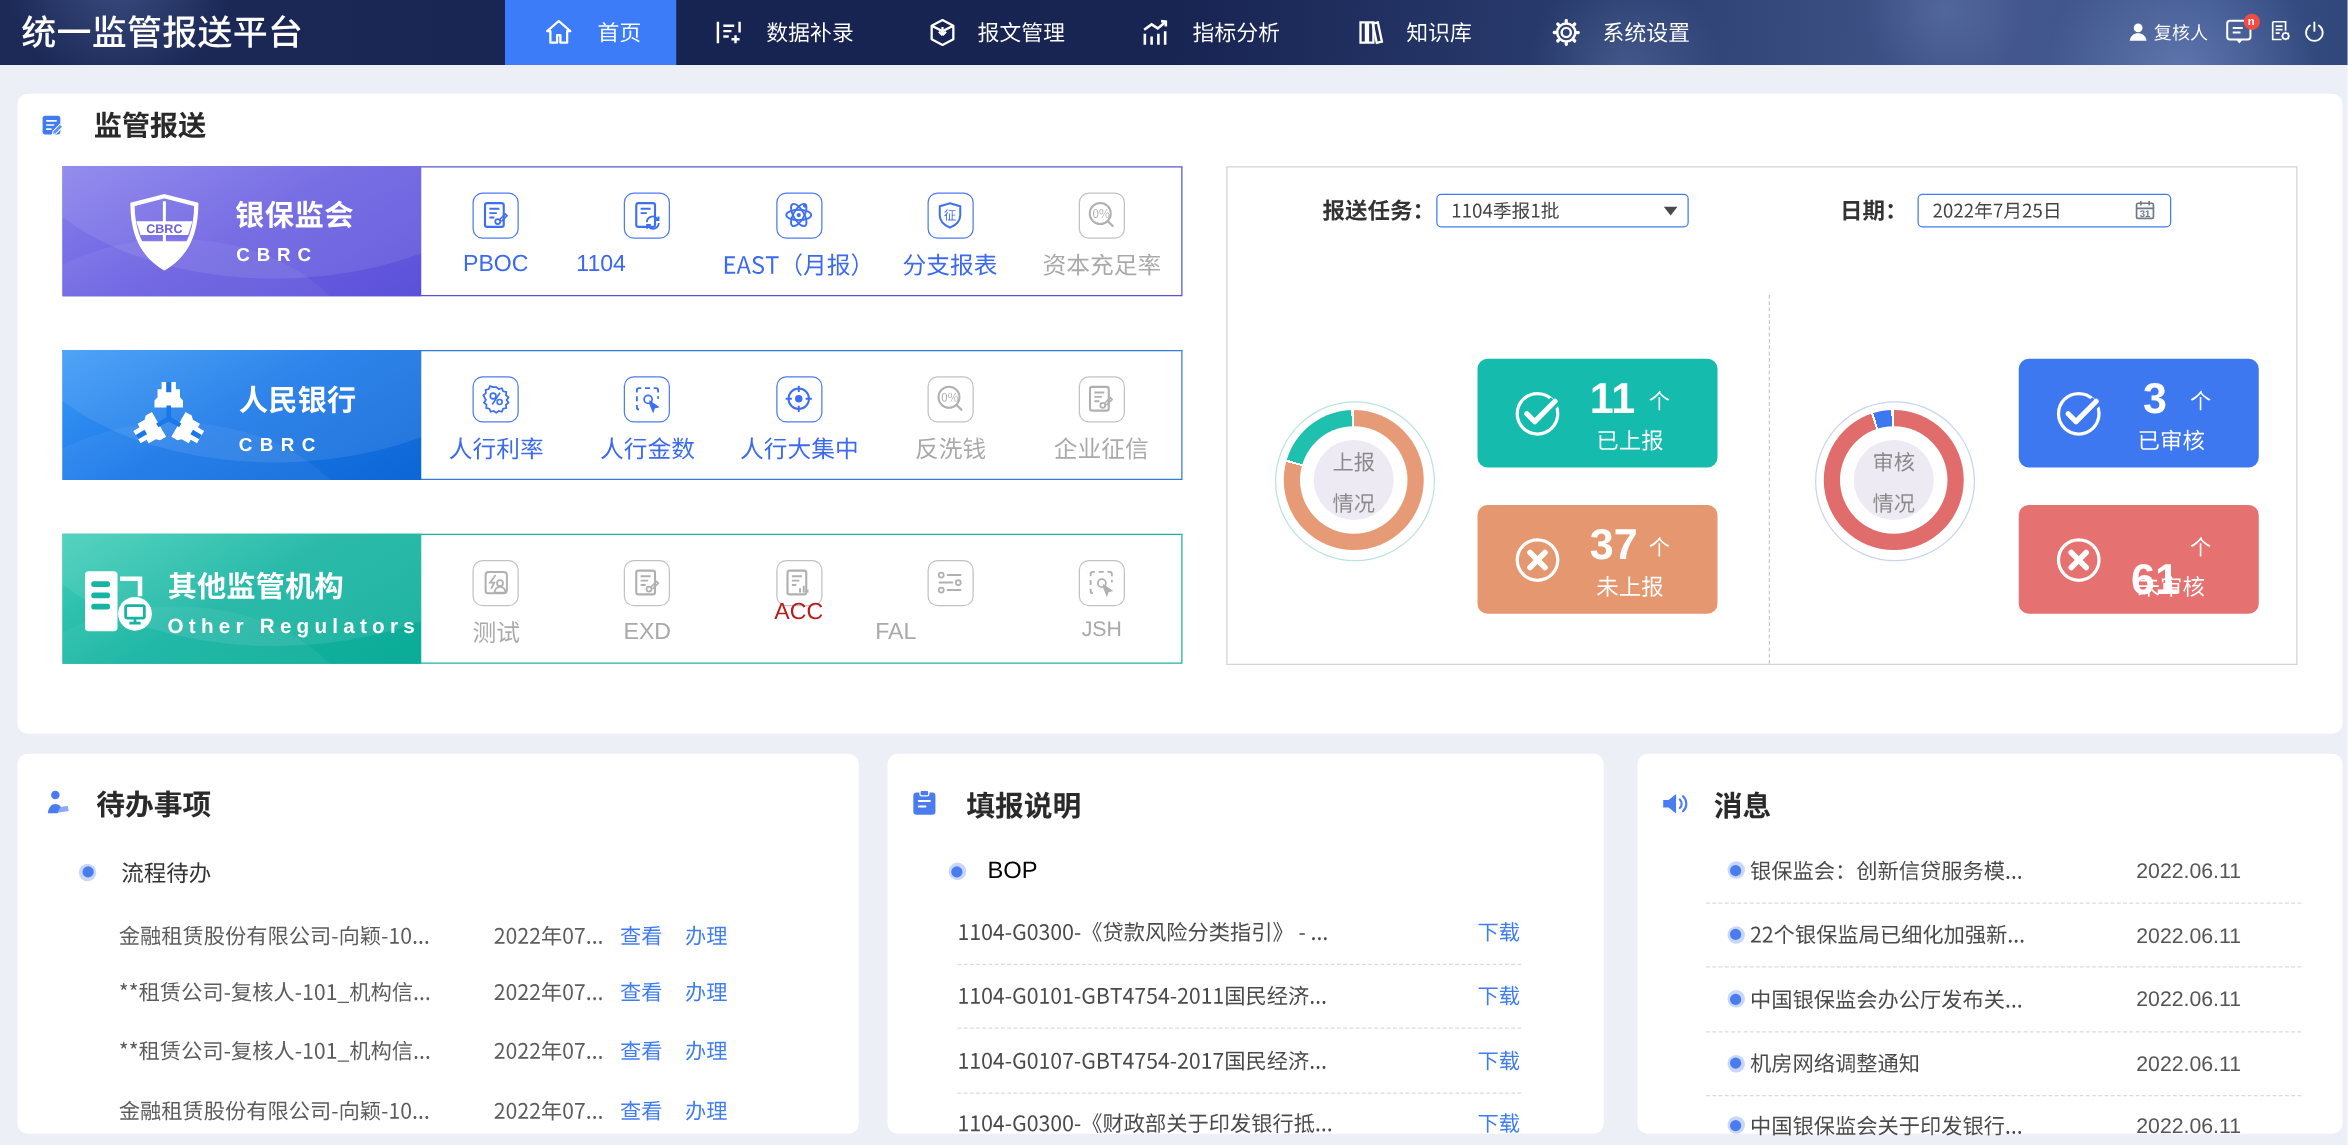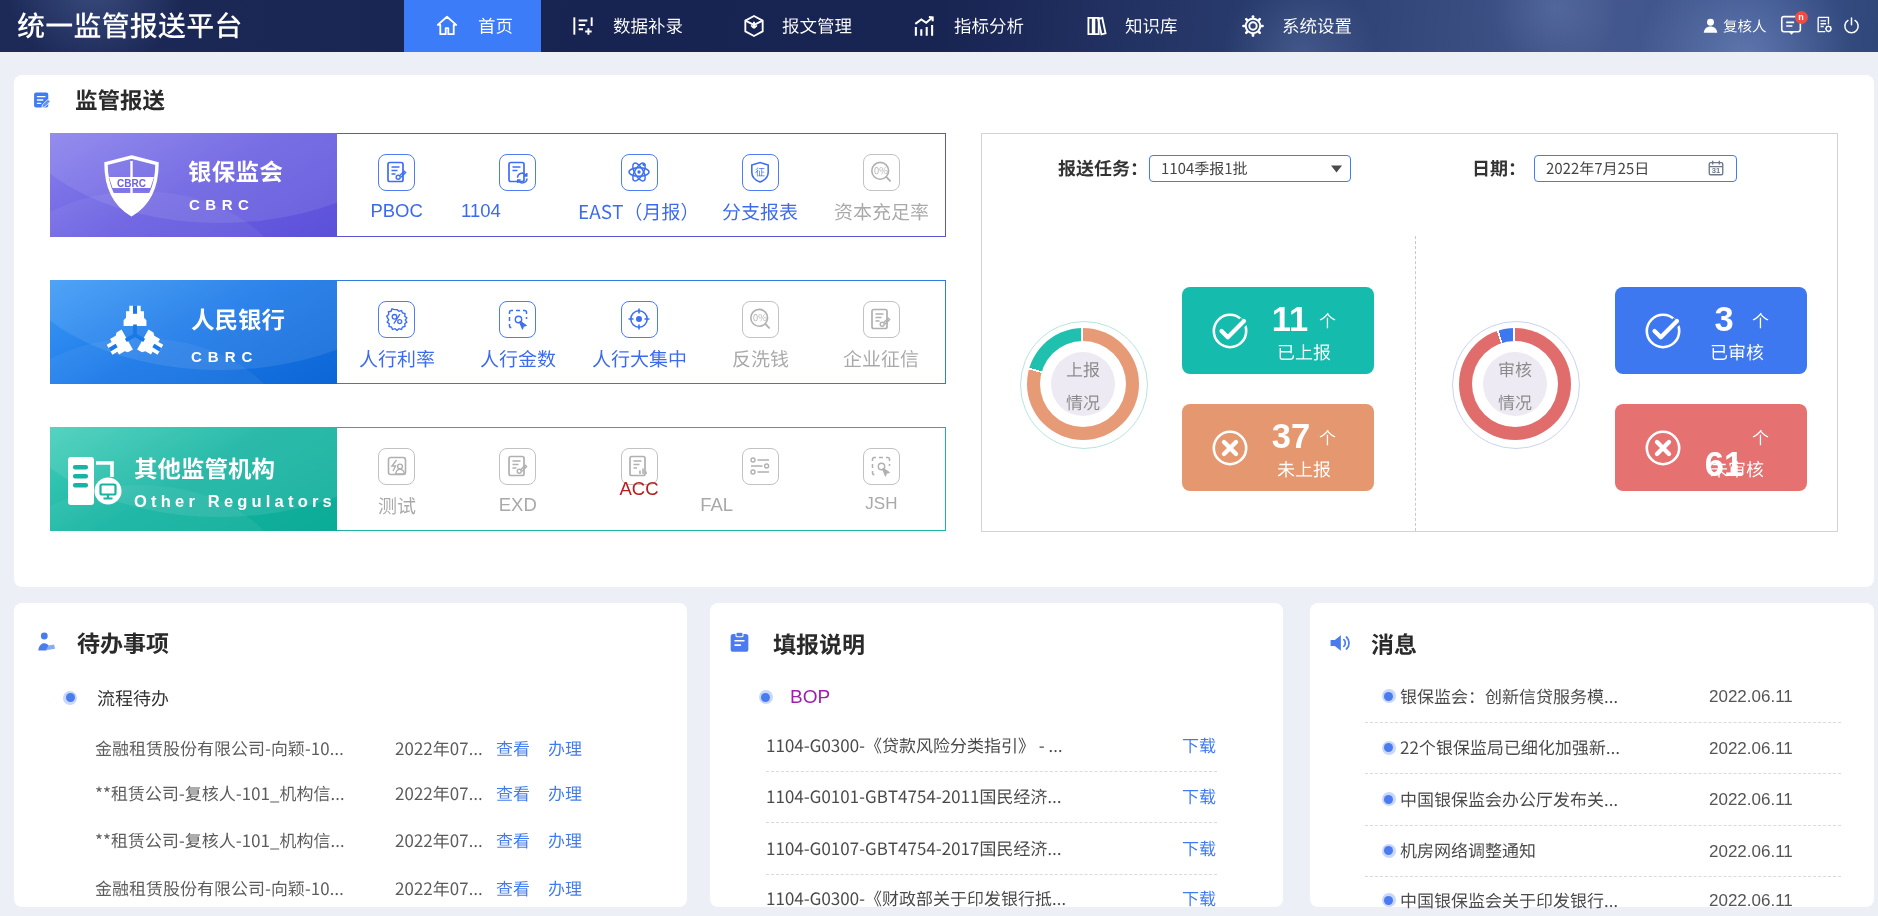--- a/index.html
+++ b/index.html
@@ -456,21 +456,21 @@
 <svg style="position:absolute;left:728px;top:630px;" width="23" height="25" viewBox="0 0 26 26" fill="none">
     <rect x="3" y="3.5" width="20" height="20" rx="3" fill="#4a7cf0"></rect>
     <rect x="9" y="1.5" width="8" height="5" rx="1.5" fill="#4a7cf0" stroke="#fff" stroke-width="1.2"></rect>
     <path d="M8 11h10M8 16h6" stroke="#fff" stroke-width="1.8" stroke-linecap="round"></path>
   </svg>
 <svg style="position:absolute;left:773.0px;top:629.5px;" width="94.0" height="29.9" viewBox="0 -23.0 94.0 29.9">
     <path d="M0.5 -3.5 1.5 -0.8 8 -3.3V-2.1H11.8C10.6 -1.3 8.7 -0.4 7.2 0.2C7.8 0.7 8.5 1.5 8.9 2C10.7 1.3 13.1 0.1 14.7 -1L13.1 -2.1H17.1L15.8 -0.9C17.4 -0 19.5 1.2 20.5 2.1L22.3 0.2C21.4 -0.5 19.8 -1.4 18.4 -2.1H22.4V-4.5H20.6V-14.4H15.6L15.9 -15.5H21.8V-17.7H16.4L16.8 -19.4L13.8 -19.5L13.7 -17.7H8.7V-15.5H13.4L13.2 -14.4H9.8V-4.5H8.1L7.8 -5.9L5.7 -5.2V-11.6H8.1V-14.2H5.7V-19.2H3.1V-14.2H0.8V-11.6H3.1V-4.3C2.1 -4 1.2 -3.7 0.5 -3.5ZM12.2 -4.5V-5.5H18.1V-4.5ZM12.2 -10.3H18.1V-9.3H12.2ZM12.2 -11.7V-12.7H18.1V-11.7ZM12.2 -7.9H18.1V-6.9H12.2Z M35.3 -8.2C36.1 -6 37 -4.1 38.3 -2.4C37.4 -1.5 36.4 -0.8 35.2 -0.2V-8.2ZM37.9 -8.2H41.5C41.2 -6.9 40.7 -5.7 40 -4.6C39.1 -5.7 38.5 -6.9 37.9 -8.2ZM32.4 -18.7V2H35.2V0.5C35.7 1 36.2 1.6 36.5 2.1C37.9 1.4 39 0.6 40 -0.4C41.1 0.6 42.2 1.4 43.5 2C44 1.3 44.8 0.2 45.4 -0.3C44.1 -0.9 42.9 -1.6 41.8 -2.6C43.3 -4.7 44.2 -7.3 44.7 -10.3L42.9 -10.8L42.4 -10.7H35.2V-16.2H41.2C41.1 -14.8 41 -14.2 40.8 -13.9C40.6 -13.7 40.3 -13.7 39.9 -13.7C39.4 -13.7 38.1 -13.7 36.8 -13.8C37.2 -13.2 37.5 -12.3 37.5 -11.6C38.9 -11.5 40.3 -11.5 41.1 -11.6C42 -11.7 42.7 -11.8 43.2 -12.4C43.7 -13 44 -14.5 44.1 -17.7C44.1 -18 44.1 -18.7 44.1 -18.7ZM26.8 -19.6V-15.2H23.9V-12.5H26.8V-8.6C25.6 -8.3 24.5 -8.1 23.6 -7.9L24.1 -5L26.8 -5.7V-1.1C26.8 -0.7 26.6 -0.6 26.2 -0.6C25.9 -0.6 24.7 -0.6 23.7 -0.6C24 0.2 24.4 1.3 24.5 2C26.3 2 27.6 2 28.5 1.5C29.3 1.1 29.6 0.4 29.6 -1V-6.4L32 -7.1L31.7 -9.8L29.6 -9.3V-12.5H31.8V-15.2H29.6V-19.6Z M47.9 -17.5C49.2 -16.4 50.8 -14.7 51.5 -13.6L53.5 -15.5C52.7 -16.5 51 -18.1 49.8 -19.2ZM57.3 -12.5H63.8V-9.5H57.3ZM49.7 1.7C50.1 1.1 50.9 0.4 55.7 -3.2C55.4 -3.8 54.9 -5 54.7 -5.8L52.5 -4.1V-12.4H46.9V-9.8H49.7V-3.2C49.7 -2.2 48.7 -1.2 48.1 -0.9C48.6 -0.3 49.4 1 49.7 1.7ZM54.6 -14.9V-7.1H57.1C56.9 -3.9 56.3 -1.5 52.7 -0.1C53.3 0.4 54 1.4 54.3 2C58.7 0.2 59.6 -2.9 59.9 -7.1H61.5V-1.5C61.5 0.9 61.9 1.8 64.1 1.8C64.4 1.8 65.3 1.8 65.7 1.8C67.4 1.8 68.1 0.9 68.3 -2.4C67.6 -2.6 66.4 -3 65.9 -3.4C65.9 -1.1 65.8 -0.8 65.4 -0.8C65.3 -0.8 64.7 -0.8 64.6 -0.8C64.2 -0.8 64.2 -0.9 64.2 -1.6V-7.1H66.6V-14.9H64.4C65 -16 65.6 -17.4 66.2 -18.6L63.2 -19.5C62.9 -18.1 62.1 -16.3 61.5 -14.9H58.4L59.9 -15.6C59.6 -16.7 58.6 -18.3 57.7 -19.5L55.4 -18.5C56.1 -17.4 56.9 -16 57.2 -14.9Z M76.1 -10.1V-6.7H73.1V-10.1ZM76.1 -12.5H73.1V-15.8H76.1ZM70.6 -18.3V-2.2H73.1V-4.2H78.7V-18.3ZM87.9 -16.1V-13.1H83V-16.1ZM80.2 -18.6V-10.3C80.2 -6.8 79.9 -2.5 76 0.4C76.6 0.7 77.7 1.7 78.1 2.2C80.7 0.3 81.9 -2.4 82.5 -5.2H87.9V-1.1C87.9 -0.7 87.8 -0.6 87.4 -0.6C87 -0.6 85.6 -0.6 84.3 -0.6C84.7 0.1 85.2 1.3 85.3 2C87.2 2 88.5 2 89.4 1.5C90.3 1.1 90.7 0.3 90.7 -1.1V-18.6ZM87.9 -10.6V-7.7H82.8C82.9 -8.6 83 -9.5 83 -10.3V-10.6Z" fill="#2a2a2a"></path>
   </svg>
 <div style="position:absolute;left:758.5px;top:690px;width:14px;height:14px;border-radius:50%;background:rgba(74,124,240,0.3);"></div>
 <div style="position:absolute;left:761.0px;top:692.5px;width:9px;height:9px;border-radius:50%;background:#4a7cf0;"></div>
-<div style="position:absolute;left:790px;top:686px;font-size:19px;color:#a21caf;font-family:'Liberation Sans',sans-serif;">BOP</div>
+<div style="position:absolute;left:790px;top:686px;font-size:19px;color:#000000;font-family:'Liberation Sans',sans-serif;">BOP</div>
 <svg style="position:absolute;left:766.0px;top:734.6px;" width="298.7" height="22.1" viewBox="0 -17.0 298.7 22.1">
     <path d="M1.5 0H8.3V-1.3H5.8V-12.5H4.6C4 -12.1 3.2 -11.8 2.1 -11.6V-10.6H4.3V-1.3H1.5Z M10.9 0H17.8V-1.3H15.3V-12.5H14.1C13.4 -12.1 12.6 -11.8 11.5 -11.6V-10.6H13.7V-1.3H10.9Z M23.6 0.2C26 0.2 27.5 -1.9 27.5 -6.3C27.5 -10.6 26 -12.7 23.6 -12.7C21.2 -12.7 19.7 -10.6 19.7 -6.3C19.7 -1.9 21.2 0.2 23.6 0.2ZM23.6 -1C22.2 -1 21.2 -2.6 21.2 -6.3C21.2 -9.9 22.2 -11.5 23.6 -11.5C25 -11.5 26 -9.9 26 -6.3C26 -2.6 25 -1 23.6 -1Z M34.1 0H35.5V-3.4H37.2V-4.7H35.5V-12.5H33.8L28.6 -4.5V-3.4H34.1ZM34.1 -4.7H30.3L33.1 -8.9C33.5 -9.5 33.8 -10.2 34.1 -10.8H34.2C34.1 -10.1 34.1 -9.1 34.1 -8.5Z M38.5 -4.2H42.9V-5.4H38.5Z M50.3 0.2C51.9 0.2 53.3 -0.4 54.1 -1.2V-6.5H50V-5.2H52.6V-1.9C52.2 -1.4 51.3 -1.2 50.4 -1.2C47.7 -1.2 46.2 -3.1 46.2 -6.3C46.2 -9.4 47.9 -11.3 50.4 -11.3C51.6 -11.3 52.4 -10.8 53.1 -10.1L53.9 -11.2C53.2 -11.9 52.1 -12.7 50.3 -12.7C47 -12.7 44.6 -10.3 44.6 -6.2C44.6 -2.2 47 0.2 50.3 0.2Z M60.1 0.2C62.4 0.2 64 -1.9 64 -6.3C64 -10.6 62.4 -12.7 60.1 -12.7C57.7 -12.7 56.2 -10.6 56.2 -6.3C56.2 -1.9 57.7 0.2 60.1 0.2ZM60.1 -1C58.7 -1 57.7 -2.6 57.7 -6.3C57.7 -9.9 58.7 -11.5 60.1 -11.5C61.5 -11.5 62.5 -9.9 62.5 -6.3C62.5 -2.6 61.5 -1 60.1 -1Z M69.3 0.2C71.5 0.2 73.3 -1.1 73.3 -3.3C73.3 -5 72.1 -6.1 70.6 -6.5V-6.6C72 -7 72.8 -8.1 72.8 -9.6C72.8 -11.5 71.3 -12.7 69.2 -12.7C67.8 -12.7 66.7 -12.1 65.7 -11.2L66.6 -10.2C67.3 -10.9 68.2 -11.4 69.2 -11.4C70.5 -11.4 71.3 -10.6 71.3 -9.5C71.3 -8.1 70.4 -7.1 67.8 -7.1V-5.9C70.7 -5.9 71.7 -4.9 71.7 -3.4C71.7 -2 70.7 -1.1 69.2 -1.1C67.7 -1.1 66.8 -1.8 66.1 -2.5L65.3 -1.5C66.1 -0.6 67.3 0.2 69.3 0.2Z M78.9 0.2C81.3 0.2 82.8 -1.9 82.8 -6.3C82.8 -10.6 81.3 -12.7 78.9 -12.7C76.6 -12.7 75.1 -10.6 75.1 -6.3C75.1 -1.9 76.6 0.2 78.9 0.2ZM78.9 -1C77.5 -1 76.6 -2.6 76.6 -6.3C76.6 -9.9 77.5 -11.5 78.9 -11.5C80.4 -11.5 81.3 -9.9 81.3 -6.3C81.3 -2.6 80.4 -1 78.9 -1Z M88.4 0.2C90.7 0.2 92.3 -1.9 92.3 -6.3C92.3 -10.6 90.7 -12.7 88.4 -12.7C86 -12.7 84.5 -10.6 84.5 -6.3C84.5 -1.9 86 0.2 88.4 0.2ZM88.4 -1C87 -1 86 -2.6 86 -6.3C86 -9.9 87 -11.5 88.4 -11.5C89.8 -11.5 90.8 -9.9 90.8 -6.3C90.8 -2.6 89.8 -1 88.4 -1Z M93.9 -4.2H98.2V-5.4H93.9Z M112.7 1.2 109 -6.5 112.7 -14.1 111.8 -14.4 108 -6.5 111.8 1.5ZM115.4 1.2 111.7 -6.5 115.4 -14.1 114.4 -14.4 110.7 -6.5 114.4 1.5Z M123.7 -5.1V-3.9C123.7 -2.7 123.4 -0.9 117.3 0.3C117.6 0.5 118 1 118.1 1.3C124.4 -0.2 125.1 -2.3 125.1 -3.9V-5.1ZM124.9 -1.1C126.9 -0.4 129.5 0.6 130.8 1.4L131.4 0.3C130.1 -0.4 127.4 -1.4 125.5 -2ZM119.3 -7V-1.5H120.5V-5.8H128.4V-1.6H129.7V-7ZM127.6 -13.8C128.2 -13.3 129.1 -12.6 129.5 -12.1L130.4 -12.8C130 -13.2 129.1 -13.9 128.5 -14.3ZM124.1 -14.2C124.2 -13.3 124.4 -12.4 124.8 -11.6L121.8 -11.3L121.9 -10.3L125.3 -10.6C126.4 -8.6 128.3 -7.4 130.2 -7.4C131.3 -7.4 131.8 -7.8 132 -9.5C131.7 -9.6 131.3 -9.8 131 -10.1C130.9 -8.9 130.8 -8.6 130.3 -8.6C129 -8.6 127.6 -9.4 126.7 -10.7L132.1 -11.1L132 -12.1L126.1 -11.7C125.7 -12.4 125.4 -13.3 125.3 -14.2ZM121.1 -14.3C120.1 -12.6 118.4 -11 116.7 -10C116.9 -9.8 117.4 -9.4 117.6 -9.1C118.2 -9.6 118.8 -10 119.5 -10.6V-7.5H120.7V-11.8C121.3 -12.5 121.8 -13.2 122.2 -13.9Z M135.1 -3.7C134.7 -2.5 134.1 -1.2 133.5 -0.3C133.8 -0.2 134.3 0.1 134.6 0.2C135.1 -0.7 135.7 -2.2 136.2 -3.5ZM139.4 -3.3C139.9 -2.5 140.4 -1.3 140.6 -0.6L141.7 -1.1C141.4 -1.7 140.8 -2.9 140.4 -3.7ZM144.5 -8.8V-8C144.5 -5.6 144.3 -2.2 141.2 0.5C141.5 0.7 142 1.1 142.2 1.4C143.9 -0.2 144.8 -2 145.2 -3.7C145.9 -1.5 147 0.4 148.6 1.3C148.8 1 149.2 0.5 149.5 0.3C147.5 -0.8 146.3 -3.4 145.7 -6.3C145.7 -6.9 145.7 -7.4 145.7 -8V-8.8ZM137.2 -14.2V-12.7H133.9V-11.6H137.2V-10.1H134.2V-9H141.4V-10.1H138.4V-11.6H141.7V-12.7H138.4V-14.2ZM133.7 -5.4V-4.3H137.2V0C137.2 0.2 137.2 0.2 137 0.2C136.8 0.2 136.2 0.2 135.5 0.2C135.6 0.5 135.8 1 135.9 1.3C136.8 1.3 137.5 1.3 137.9 1.1C138.3 1 138.4 0.6 138.4 0V-4.3H141.9V-5.4ZM143.2 -14.3C142.9 -11.6 142.2 -9 141.2 -7.4V-7.8H134.4V-6.7H141.2V-7.2C141.5 -7 142 -6.7 142.2 -6.5C142.7 -7.5 143.2 -8.7 143.6 -10H147.7C147.5 -8.9 147.2 -7.7 146.9 -6.9L147.9 -6.6C148.4 -7.7 148.9 -9.5 149.2 -11L148.3 -11.3L148.1 -11.2H143.9C144.1 -12.1 144.3 -13.1 144.4 -14.1Z M152.7 -13.5V-8.4C152.7 -5.7 152.5 -2 150.7 0.5C151 0.7 151.5 1.1 151.7 1.4C153.7 -1.3 154 -5.6 154 -8.4V-12.2H162.9C162.9 -3.4 162.9 1.2 165.2 1.2C166.1 1.2 166.4 0.4 166.5 -1.8C166.3 -2 165.9 -2.4 165.7 -2.7C165.6 -1.3 165.5 -0.1 165.3 -0.1C164.1 -0.1 164.1 -5.4 164.2 -13.5ZM160.4 -11C159.9 -9.7 159.3 -8.3 158.6 -7C157.7 -8.2 156.7 -9.3 155.8 -10.3L154.8 -9.8C155.8 -8.6 156.9 -7.2 157.9 -5.8C156.8 -4 155.5 -2.5 154.1 -1.6C154.4 -1.3 154.8 -0.9 155 -0.6C156.4 -1.6 157.6 -3.1 158.7 -4.8C159.8 -3.3 160.7 -1.9 161.3 -0.8L162.5 -1.5C161.8 -2.7 160.7 -4.3 159.4 -6C160.2 -7.4 160.9 -9.1 161.5 -10.7Z M174.1 -6C174.7 -4.7 175.1 -3 175.3 -1.9L176.3 -2.2C176.2 -3.3 175.7 -5 175.2 -6.3ZM177.4 -6.5C177.7 -5.2 178 -3.5 178.1 -2.4L179.1 -2.6C179 -3.7 178.8 -5.4 178.4 -6.6ZM168.4 -13.6V1.3H169.6V-12.4H171.7C171.4 -11.3 170.9 -9.8 170.4 -8.6C171.6 -7.2 171.9 -6.1 171.9 -5.1C171.9 -4.6 171.8 -4.1 171.6 -3.9C171.4 -3.8 171.2 -3.8 171 -3.8C170.7 -3.8 170.4 -3.8 170.1 -3.8C170.2 -3.5 170.3 -3 170.4 -2.7C170.7 -2.7 171.2 -2.7 171.5 -2.7C171.9 -2.8 172.2 -2.8 172.4 -3C172.9 -3.4 173.1 -4.1 173.1 -5C173.1 -6.1 172.8 -7.3 171.5 -8.7C172.1 -10.1 172.7 -11.8 173.2 -13.2L172.4 -13.7L172.2 -13.6ZM177.9 -14.4C176.7 -12 174.8 -9.9 172.7 -8.6C172.9 -8.3 173.3 -7.8 173.5 -7.5C174 -8 174.6 -8.4 175.2 -8.9V-7.9H180.9V-9H175.3C176.3 -10 177.3 -11.1 178.1 -12.4C179.3 -10.7 181.3 -8.8 183 -7.7C183.1 -8 183.4 -8.5 183.6 -8.8C181.9 -9.9 179.8 -11.7 178.7 -13.4L179 -14ZM173.2 -0.6V0.5H183.2V-0.6H180C180.9 -2.2 182 -4.5 182.7 -6.3L181.5 -6.6C180.9 -4.8 179.9 -2.2 179 -0.6Z M195.4 -14 194.3 -13.5C195.5 -11 197.5 -8.2 199.3 -6.7C199.5 -7 200 -7.5 200.3 -7.8C198.6 -9.1 196.5 -11.7 195.4 -14ZM189.5 -13.9C188.5 -11.3 186.8 -9 184.7 -7.5C185 -7.3 185.6 -6.8 185.8 -6.5C186.3 -6.9 186.7 -7.3 187.2 -7.8V-6.6H190.5C190.1 -3.7 189.1 -1 185.1 0.3C185.4 0.6 185.7 1.1 185.9 1.4C190.2 -0.2 191.3 -3.2 191.8 -6.6H196.4C196.2 -2.3 196 -0.7 195.6 -0.2C195.4 -0.1 195.2 -0 194.8 -0C194.4 -0 193.4 -0 192.3 -0.1C192.5 0.2 192.7 0.8 192.7 1.1C193.8 1.2 194.8 1.2 195.4 1.2C196 1.1 196.4 1 196.7 0.6C197.3 -0.1 197.5 -2 197.8 -7.2C197.8 -7.4 197.8 -7.9 197.8 -7.9H187.3C188.7 -9.4 190 -11.4 190.9 -13.6Z M213.7 -14C213.3 -13.3 212.5 -12.2 212 -11.6L213 -11.2C213.6 -11.8 214.4 -12.7 215 -13.5ZM204.1 -13.4C204.8 -12.7 205.5 -11.7 205.9 -11.1L207 -11.6C206.7 -12.3 205.9 -13.2 205.1 -13.9ZM208.8 -14.3V-11H202.2V-9.8H207.8C206.4 -8.4 204.1 -7.2 201.9 -6.6C202.2 -6.4 202.5 -5.9 202.7 -5.6C205 -6.3 207.3 -7.6 208.8 -9.3V-6.4H210.1V-9C212.2 -7.9 214.8 -6.5 216.2 -5.6L216.8 -6.7C215.4 -7.5 213 -8.8 210.9 -9.8H216.9V-11H210.1V-14.3ZM208.9 -6.1C208.8 -5.4 208.7 -4.8 208.5 -4.2H202.1V-3H208.1C207.2 -1.4 205.5 -0.4 201.8 0.2C202 0.5 202.3 1 202.4 1.4C206.7 0.6 208.6 -0.8 209.5 -2.9C210.8 -0.5 213.1 0.8 216.6 1.4C216.7 1 217.1 0.5 217.4 0.2C214.3 -0.2 212 -1.3 210.7 -3H216.9V-4.2H209.9C210 -4.8 210.1 -5.4 210.2 -6.1Z M232.2 -13.3C230.9 -12.7 228.8 -12.1 226.7 -11.7V-14.2H225.5V-9.4C225.5 -7.9 226 -7.5 228 -7.5C228.4 -7.5 231.5 -7.5 231.9 -7.5C233.6 -7.5 234.1 -8.1 234.2 -10.4C233.9 -10.4 233.3 -10.6 233.1 -10.8C233 -9 232.8 -8.7 231.9 -8.7C231.2 -8.7 228.6 -8.7 228.1 -8.7C227 -8.7 226.7 -8.8 226.7 -9.4V-10.6C229 -11.1 231.5 -11.6 233.2 -12.3ZM226.7 -2.3H232.2V-0.5H226.7ZM226.7 -3.3V-5H232.2V-3.3ZM225.5 -6.1V1.3H226.7V0.6H232.2V1.3H233.5V-6.1ZM221.1 -14.3V-10.8H218.7V-9.6H221.1V-6L218.5 -5.3L218.9 -4L221.1 -4.7V-0.1C221.1 0.1 221 0.2 220.8 0.2C220.6 0.2 219.9 0.2 219.1 0.2C219.2 0.5 219.4 1 219.5 1.3C220.6 1.4 221.3 1.3 221.8 1.1C222.2 0.9 222.4 0.6 222.4 -0.2V-5.1L224.6 -5.8L224.5 -7L222.4 -6.3V-9.6H224.4V-10.8H222.4V-14.3Z M248.3 -14.1V1.4H249.6V-14.1ZM237.4 -9.7C237.2 -8.1 236.8 -6 236.5 -4.6H242.9C242.7 -1.8 242.4 -0.5 242 -0.2C241.8 -0 241.6 0 241.3 0C240.9 0 239.7 -0 238.6 -0.1C238.9 0.3 239 0.8 239.1 1.2C240.1 1.3 241.2 1.3 241.8 1.2C242.4 1.2 242.7 1.1 243.1 0.7C243.7 0.1 244 -1.4 244.3 -5.2C244.3 -5.4 244.3 -5.8 244.3 -5.8H238.1C238.2 -6.6 238.4 -7.6 238.5 -8.5H244.2V-13.6H236.8V-12.4H243V-9.7Z M255.3 1.2 256.2 1.5 260 -6.5 256.2 -14.4 255.3 -14.1 258.9 -6.5ZM252.6 1.2 253.5 1.5 257.3 -6.5 253.5 -14.4 252.6 -14.1 256.3 -6.5Z M273.6 -4.2H277.9V-5.4H273.6Z M284.9 0.2C285.5 0.2 286 -0.3 286 -1C286 -1.7 285.5 -2.1 284.9 -2.1C284.2 -2.1 283.7 -1.7 283.7 -1C283.7 -0.3 284.2 0.2 284.9 0.2Z M289.6 0.2C290.2 0.2 290.7 -0.3 290.7 -1C290.7 -1.7 290.2 -2.1 289.6 -2.1C289 -2.1 288.5 -1.7 288.5 -1C288.5 -0.3 289 0.2 289.6 0.2Z M294.3 0.2C294.9 0.2 295.4 -0.3 295.4 -1C295.4 -1.7 294.9 -2.1 294.3 -2.1C293.7 -2.1 293.2 -1.7 293.2 -1C293.2 -0.3 293.7 0.2 294.3 0.2Z" fill="#4a4a4a"></path>
   </svg>
 <svg style="position:absolute;left:1182.0px;top:734.6px;" width="36.0" height="22.1" viewBox="0 -17.0 36.0 22.1">
     <path d="M0.9 -13V-11.7H7.5V1.3H8.8V-7.7C10.8 -6.6 13.1 -5.2 14.3 -4.2L15.2 -5.4C13.8 -6.4 11.1 -8 9.1 -9L8.8 -8.7V-11.7H16.1V-13Z M29.5 -13.3C30.3 -12.7 31.2 -11.7 31.6 -11.1L32.6 -11.8C32.1 -12.4 31.2 -13.3 30.4 -13.9ZM31.3 -8.5C30.8 -6.9 30.2 -5.3 29.4 -3.9C29.1 -5.4 28.8 -7.3 28.7 -9.4H33.2V-10.4H28.7C28.6 -11.6 28.6 -12.9 28.6 -14.3H27.4C27.4 -13 27.4 -11.7 27.4 -10.4H23.3V-11.9H26.3V-12.9H23.3V-14.3H22V-12.9H18.8V-11.9H22V-10.4H17.9V-9.4H27.5C27.7 -6.7 28 -4.3 28.5 -2.5C27.7 -1.3 26.7 -0.3 25.6 0.5C25.9 0.7 26.3 1.1 26.5 1.4C27.4 0.7 28.2 -0.2 29 -1.1C29.6 0.4 30.4 1.2 31.6 1.2C32.7 1.2 33.2 0.4 33.4 -2.1C33.1 -2.2 32.6 -2.5 32.4 -2.8C32.3 -0.8 32.1 -0 31.7 -0C30.9 -0 30.3 -0.9 29.8 -2.3C30.9 -4.1 31.8 -6.1 32.4 -8.2ZM18.1 -1.6 18.2 -0.4 22.7 -0.8V1.3H23.9V-1L26.9 -1.3V-2.3L23.9 -2V-3.6H26.6V-4.7H23.9V-6.1H22.7V-4.7H20.3C20.7 -5.3 21 -6 21.4 -6.6H26.9V-7.7H21.9C22.1 -8.1 22.3 -8.6 22.5 -9L21.2 -9.4C21 -8.8 20.8 -8.2 20.6 -7.7H18.2V-6.6H20.1C19.8 -6.1 19.6 -5.6 19.4 -5.4C19.2 -5 18.9 -4.6 18.7 -4.6C18.8 -4.2 19 -3.7 19.1 -3.4C19.2 -3.5 19.7 -3.6 20.4 -3.6H22.7V-1.9Z" fill="#3f7cf2"></path>
   </svg>
 <div style="position:absolute;left:766px;top:770.5px;width:451px;height:0;border-top:1px dashed #d9d9e3;"></div>
 <svg style="position:absolute;left:766.0px;top:786.1px;" width="297.6" height="22.1" viewBox="0 -17.0 297.6 22.1">
     <path d="M1.5 0H8.3V-1.3H5.8V-12.5H4.6C4 -12.1 3.2 -11.8 2.1 -11.6V-10.6H4.3V-1.3H1.5Z M10.9 0H17.8V-1.3H15.3V-12.5H14.1C13.4 -12.1 12.6 -11.8 11.5 -11.6V-10.6H13.7V-1.3H10.9Z M23.6 0.2C26 0.2 27.5 -1.9 27.5 -6.3C27.5 -10.6 26 -12.7 23.6 -12.7C21.2 -12.7 19.7 -10.6 19.7 -6.3C19.7 -1.9 21.2 0.2 23.6 0.2ZM23.6 -1C22.2 -1 21.2 -2.6 21.2 -6.3C21.2 -9.9 22.2 -11.5 23.6 -11.5C25 -11.5 26 -9.9 26 -6.3C26 -2.6 25 -1 23.6 -1Z M34.1 0H35.5V-3.4H37.2V-4.7H35.5V-12.5H33.8L28.6 -4.5V-3.4H34.1ZM34.1 -4.7H30.3L33.1 -8.9C33.5 -9.5 33.8 -10.2 34.1 -10.8H34.2C34.1 -10.1 34.1 -9.1 34.1 -8.5Z M38.5 -4.2H42.9V-5.4H38.5Z M50.3 0.2C51.9 0.2 53.3 -0.4 54.1 -1.2V-6.5H50V-5.2H52.6V-1.9C52.2 -1.4 51.3 -1.2 50.4 -1.2C47.7 -1.2 46.2 -3.1 46.2 -6.3C46.2 -9.4 47.9 -11.3 50.4 -11.3C51.6 -11.3 52.4 -10.8 53.1 -10.1L53.9 -11.2C53.2 -11.9 52.1 -12.7 50.3 -12.7C47 -12.7 44.6 -10.3 44.6 -6.2C44.6 -2.2 47 0.2 50.3 0.2Z M60.1 0.2C62.4 0.2 64 -1.9 64 -6.3C64 -10.6 62.4 -12.7 60.1 -12.7C57.7 -12.7 56.2 -10.6 56.2 -6.3C56.2 -1.9 57.7 0.2 60.1 0.2ZM60.1 -1C58.7 -1 57.7 -2.6 57.7 -6.3C57.7 -9.9 58.7 -11.5 60.1 -11.5C61.5 -11.5 62.5 -9.9 62.5 -6.3C62.5 -2.6 61.5 -1 60.1 -1Z M66.3 0H73.1V-1.3H70.6V-12.5H69.4C68.7 -12.1 67.9 -11.8 66.8 -11.6V-10.6H69.1V-1.3H66.3Z M78.9 0.2C81.3 0.2 82.8 -1.9 82.8 -6.3C82.8 -10.6 81.3 -12.7 78.9 -12.7C76.6 -12.7 75.1 -10.6 75.1 -6.3C75.1 -1.9 76.6 0.2 78.9 0.2ZM78.9 -1C77.5 -1 76.6 -2.6 76.6 -6.3C76.6 -9.9 77.5 -11.5 78.9 -11.5C80.4 -11.5 81.3 -9.9 81.3 -6.3C81.3 -2.6 80.4 -1 78.9 -1Z M85.2 0H92V-1.3H89.5V-12.5H88.3C87.6 -12.1 86.8 -11.8 85.7 -11.6V-10.6H87.9V-1.3H85.2Z M93.9 -4.2H98.2V-5.4H93.9Z M105.6 0.2C107.3 0.2 108.6 -0.4 109.4 -1.2V-6.5H105.3V-5.2H108V-1.9C107.5 -1.4 106.6 -1.2 105.8 -1.2C103.1 -1.2 101.6 -3.1 101.6 -6.3C101.6 -9.4 103.2 -11.3 105.7 -11.3C107 -11.3 107.8 -10.8 108.4 -10.1L109.3 -11.2C108.6 -11.9 107.4 -12.7 105.7 -12.7C102.4 -12.7 100 -10.3 100 -6.2C100 -2.2 102.3 0.2 105.6 0.2Z M112.4 0H116.4C119.2 0 121.1 -1.2 121.1 -3.7C121.1 -5.4 120.1 -6.3 118.6 -6.6V-6.7C119.7 -7.1 120.4 -8.2 120.4 -9.4C120.4 -11.6 118.6 -12.5 116.1 -12.5H112.4ZM114 -7.2V-11.2H115.9C117.9 -11.2 118.8 -10.7 118.8 -9.2C118.8 -7.9 118 -7.2 115.8 -7.2ZM114 -1.3V-6H116.2C118.4 -6 119.6 -5.3 119.6 -3.7C119.6 -2 118.3 -1.3 116.2 -1.3Z M126.2 0H127.8V-11.1H131.5V-12.5H122.4V-11.1H126.2Z M137.8 0H139.3V-3.4H141V-4.7H139.3V-12.5H137.6L132.4 -4.5V-3.4H137.8ZM137.8 -4.7H134L136.9 -8.9C137.2 -9.5 137.5 -10.2 137.9 -10.8H137.9C137.9 -10.1 137.8 -9.1 137.8 -8.5Z M144.9 0H146.5C146.7 -4.9 147.2 -7.8 150.1 -11.5V-12.5H142.3V-11.1H148.4C145.9 -7.7 145.1 -4.7 144.9 0Z M155.4 0.2C157.5 0.2 159.5 -1.3 159.5 -4C159.5 -6.8 157.8 -8 155.7 -8C155 -8 154.4 -7.8 153.8 -7.5L154.2 -11.1H158.8V-12.5H152.8L152.4 -6.6L153.2 -6.1C153.9 -6.6 154.5 -6.9 155.3 -6.9C156.9 -6.9 157.9 -5.8 157.9 -4C157.9 -2.2 156.7 -1.1 155.2 -1.1C153.8 -1.1 152.9 -1.7 152.2 -2.4L151.4 -1.4C152.2 -0.6 153.4 0.2 155.4 0.2Z M166.1 0H167.6V-3.4H169.3V-4.7H167.6V-12.5H165.9L160.7 -4.5V-3.4H166.1ZM166.1 -4.7H162.3L165.2 -8.9C165.5 -9.5 165.9 -10.2 166.2 -10.8H166.2C166.2 -10.1 166.1 -9.1 166.1 -8.5Z M170.6 -4.2H174.9V-5.4H170.6Z M176.4 0H184.3V-1.3H180.8C180.2 -1.3 179.4 -1.3 178.8 -1.2C181.7 -4 183.7 -6.5 183.7 -9C183.7 -11.2 182.3 -12.7 180 -12.7C178.5 -12.7 177.4 -12 176.4 -10.9L177.3 -10C178 -10.8 178.8 -11.4 179.9 -11.4C181.4 -11.4 182.2 -10.4 182.2 -9C182.2 -6.8 180.4 -4.3 176.4 -0.9Z M189.9 0.2C192.2 0.2 193.7 -1.9 193.7 -6.3C193.7 -10.6 192.2 -12.7 189.9 -12.7C187.5 -12.7 186 -10.6 186 -6.3C186 -1.9 187.5 0.2 189.9 0.2ZM189.9 -1C188.4 -1 187.5 -2.6 187.5 -6.3C187.5 -9.9 188.4 -11.5 189.9 -11.5C191.3 -11.5 192.2 -9.9 192.2 -6.3C192.2 -2.6 191.3 -1 189.9 -1Z M196.1 0H202.9V-1.3H200.4V-12.5H199.2C198.5 -12.1 197.7 -11.8 196.6 -11.6V-10.6H198.8V-1.3H196.1Z M205.5 0H212.3V-1.3H209.8V-12.5H208.6C208 -12.1 207.2 -11.8 206.1 -11.6V-10.6H208.3V-1.3H205.5Z M223.5 -5.4C224.1 -4.9 224.8 -4 225.2 -3.5L226.1 -4C225.7 -4.6 225 -5.4 224.3 -5.9ZM217.3 -3.3V-2.2H226.6V-3.3H222.4V-6.2H225.9V-7.3H222.4V-9.7H226.3V-10.9H217.5V-9.7H221.2V-7.3H218V-6.2H221.2V-3.3ZM214.9 -13.5V1.4H216.2V0.5H227.6V1.4H229V-13.5ZM216.2 -0.7V-12.3H227.6V-0.7Z M232.3 1.4C232.7 1.2 233.3 1 238.5 -0.5C238.4 -0.8 238.3 -1.4 238.3 -1.7L233.7 -0.4V-4.7H238.9C239.9 -1.2 241.8 1.2 244.1 1.2C245.4 1.2 245.9 0.5 246.1 -2C245.8 -2.1 245.3 -2.3 245 -2.6C244.9 -0.8 244.7 -0.1 244.2 -0.1C242.7 -0.1 241.1 -1.9 240.2 -4.7H245.8V-5.9H239.9C239.7 -6.7 239.6 -7.5 239.5 -8.5H244.5V-13.4H232.4V-1C232.4 -0.3 231.9 0.1 231.6 0.3C231.8 0.6 232.2 1.1 232.3 1.4ZM238.6 -5.9H233.7V-8.5H238.2C238.3 -7.6 238.4 -6.7 238.6 -5.9ZM233.7 -12.2H243.2V-9.7H233.7Z M248.1 -1 248.4 0.3C249.9 -0.1 252 -0.6 253.9 -1.2L253.8 -2.3C251.7 -1.8 249.5 -1.3 248.1 -1ZM248.4 -7.2C248.7 -7.3 249.1 -7.4 251.3 -7.7C250.5 -6.6 249.8 -5.8 249.5 -5.4C248.9 -4.8 248.5 -4.4 248.1 -4.3C248.3 -4 248.5 -3.4 248.5 -3.1C248.9 -3.3 249.5 -3.5 253.9 -4.4C253.8 -4.6 253.8 -5.1 253.9 -5.5L250.5 -4.9C251.8 -6.4 253.2 -8.2 254.3 -10L253.2 -10.7C252.9 -10.1 252.5 -9.5 252.1 -8.9L249.8 -8.6C250.8 -10.1 251.8 -11.9 252.6 -13.7L251.4 -14.3C250.7 -12.2 249.4 -10 249 -9.5C248.6 -8.9 248.3 -8.5 248 -8.4C248.1 -8.1 248.4 -7.4 248.4 -7.2ZM254.6 -13.4V-12.2H260.6C259.1 -10 256.2 -8.2 253.5 -7.3C253.8 -7 254.1 -6.5 254.3 -6.2C255.8 -6.8 257.3 -7.6 258.7 -8.6C260.3 -7.9 262.2 -6.9 263.1 -6.3L263.9 -7.3C262.9 -7.9 261.2 -8.7 259.7 -9.4C260.9 -10.4 261.9 -11.6 262.6 -13L261.7 -13.4L261.5 -13.4ZM254.8 -5.6V-4.5H258.1V-0.3H253.7V0.9H263.8V-0.3H259.4V-4.5H263V-5.6Z M277 -5.6V1.2H278.2V-5.6ZM271.9 -5.6V-3.8C271.9 -2.5 271.5 -0.8 268.8 0.4C269.1 0.5 269.5 0.9 269.8 1.2C272.7 -0.1 273.2 -2.2 273.2 -3.8V-5.6ZM265.9 -13.1C266.8 -12.6 268 -11.7 268.5 -11.2L269.4 -12.1C268.8 -12.7 267.7 -13.4 266.8 -14ZM265.1 -8.7C266 -8.1 267.2 -7.2 267.8 -6.6L268.6 -7.6C268 -8.1 266.8 -9 265.9 -9.5ZM265.5 0.2 266.6 1C267.4 -0.5 268.4 -2.6 269.1 -4.4L268.1 -5.2C267.3 -3.3 266.2 -1.1 265.5 0.2ZM273.6 -14C273.9 -13.5 274.2 -12.9 274.4 -12.3H269.7V-11.2H271.6C272.2 -9.8 273 -8.7 274.1 -7.9C272.8 -7.2 271.2 -6.7 269.3 -6.5C269.6 -6.2 269.8 -5.6 269.9 -5.3C272 -5.7 273.7 -6.3 275.2 -7.2C276.5 -6.3 278.2 -5.8 280.2 -5.5C280.4 -5.9 280.7 -6.4 281 -6.7C279.1 -6.9 277.5 -7.3 276.2 -7.9C277.2 -8.8 278 -9.8 278.4 -11.2H280.6V-12.3H275.7C275.5 -12.9 275.1 -13.7 274.8 -14.3ZM277.1 -11.2C276.7 -10.1 276 -9.2 275.2 -8.6C274.1 -9.2 273.4 -10.1 272.8 -11.2Z M283.8 0.2C284.4 0.2 284.9 -0.3 284.9 -1C284.9 -1.7 284.4 -2.1 283.8 -2.1C283.2 -2.1 282.7 -1.7 282.7 -1C282.7 -0.3 283.2 0.2 283.8 0.2Z M288.5 0.2C289.1 0.2 289.6 -0.3 289.6 -1C289.6 -1.7 289.1 -2.1 288.5 -2.1C287.9 -2.1 287.4 -1.7 287.4 -1C287.4 -0.3 287.9 0.2 288.5 0.2Z M293.3 0.2C293.9 0.2 294.4 -0.3 294.4 -1C294.4 -1.7 293.9 -2.1 293.3 -2.1C292.6 -2.1 292.1 -1.7 292.1 -1C292.1 -0.3 292.6 0.2 293.3 0.2Z" fill="#4a4a4a"></path>
   </svg>

